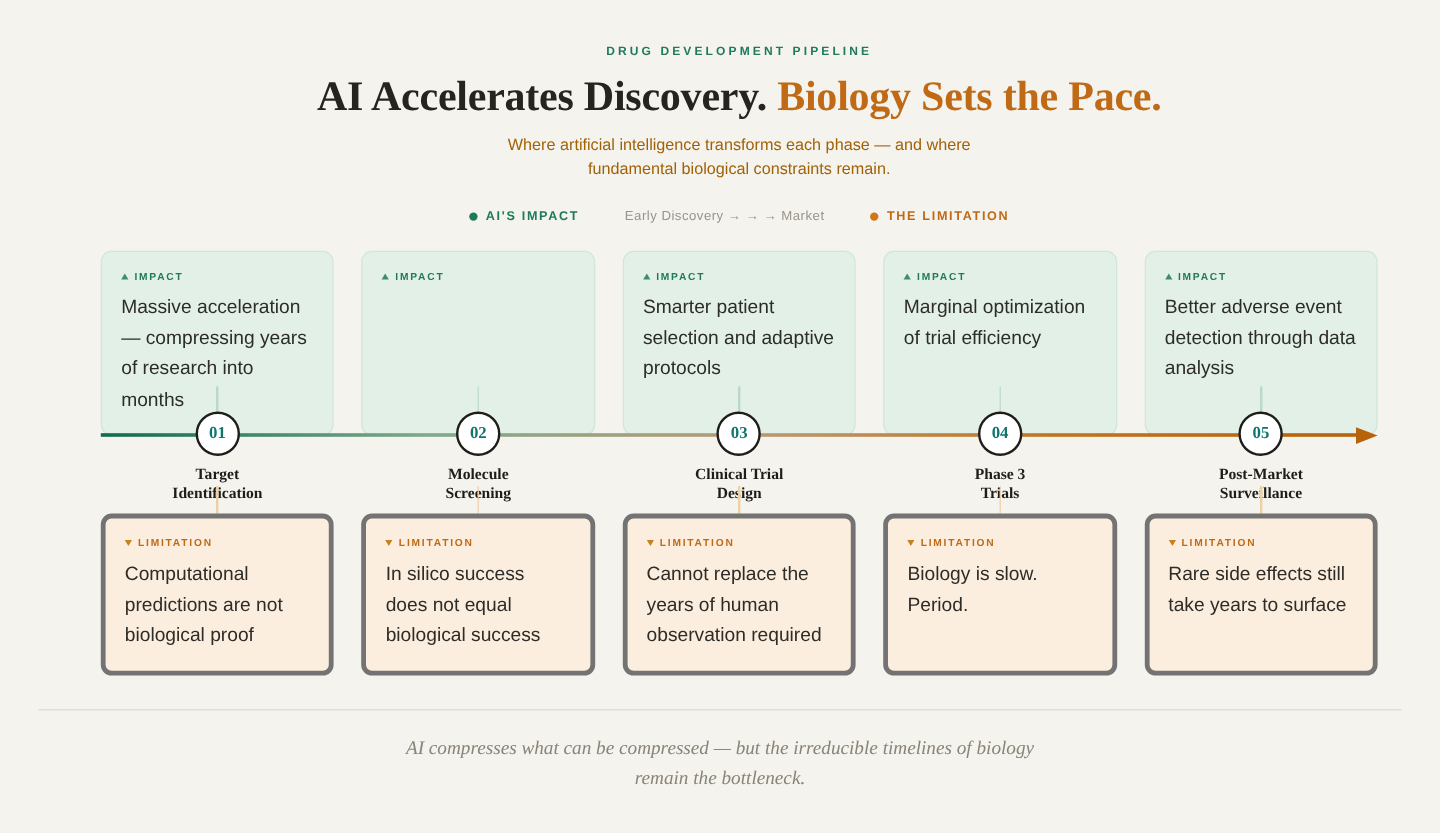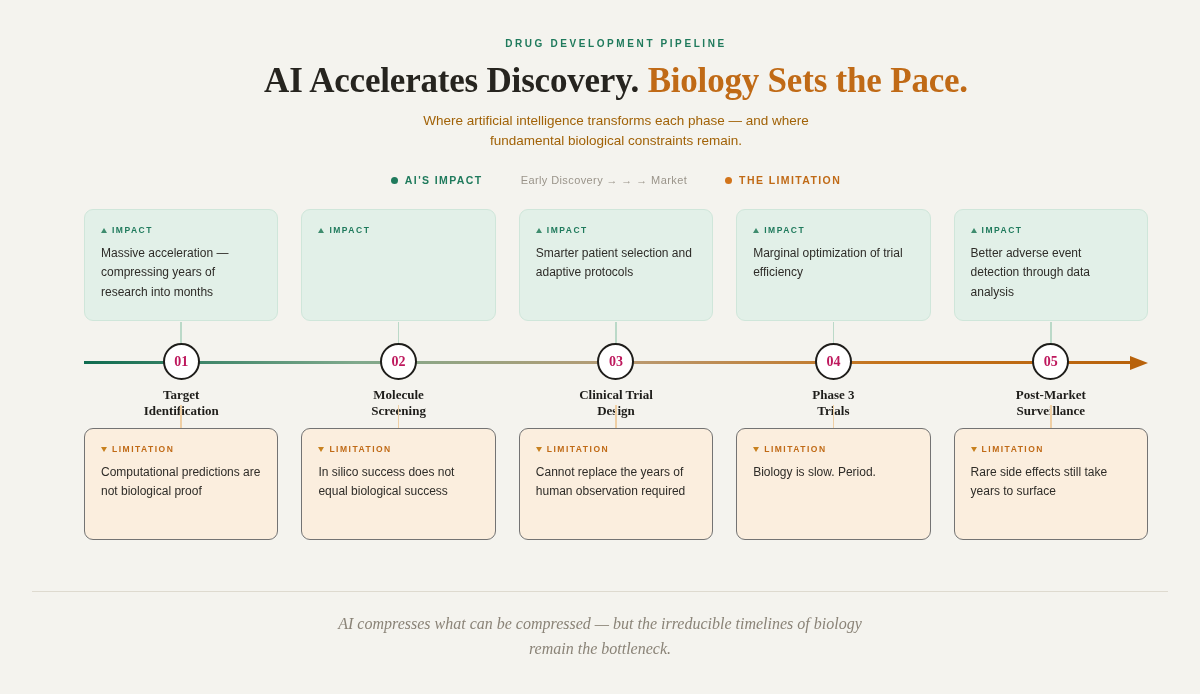--- a/index.html
+++ b/index.html
@@ -103,21 +103,21 @@
     border-radius: 9px;
     padding: 15px 16px 16px;
     min-height: 112px;
   }
   .card.impact {
     background: #E2F0E8;
     border: 1px solid #CFE6DA;
   }
   .card.limit {
     background: #FBEEDE;
-    border: 1px solid #737373;
+    border: 4px solid #737373;
   }
 
   .card-tag {
     display: flex;
     align-items: center;
     gap: 5px;
     font-size: 8.5px;
     font-weight: bold;
     letter-spacing: 1.5px;
     margin-bottom: 9px;
@@ -128,21 +128,21 @@
   .tri {
     width: 0; height: 0;
     border-left: 3.5px solid transparent;
     border-right: 3.5px solid transparent;
     display: inline-block;
   }
   .tri.up   { border-bottom: 5px solid #3E8C6E; }
   .tri.down { border-top: 5px solid #C8811F; }
 
   .card-text {
-    font-size: 12px;
+    font-size: 16px;
     line-height: 1.59;
     color: #2E2C28;
   }
 
   
   .axis {
     position: absolute;
     left: 52px;
     right: 52px;
     top: 152px;
@@ -206,21 +206,21 @@
     width: 37px; height: 37px;
     border-radius: 50%;
     background: #FFFFFF;
     border: 2px solid #1E1D1A;
     display: flex;
     align-items: center;
     justify-content: center;
     font-family: "Liberation Serif", serif;
     font-size: 14px;
     font-weight: bold;
-    color: #be185d;
+    color: #0f766e;
     pointer-events: auto;
   }
 
   .phase-label {
     position: absolute;
     top: 178px;
     width: 100%;
     text-align: center;
     font-family: "Liberation Serif", serif;
     font-size: 13px;

